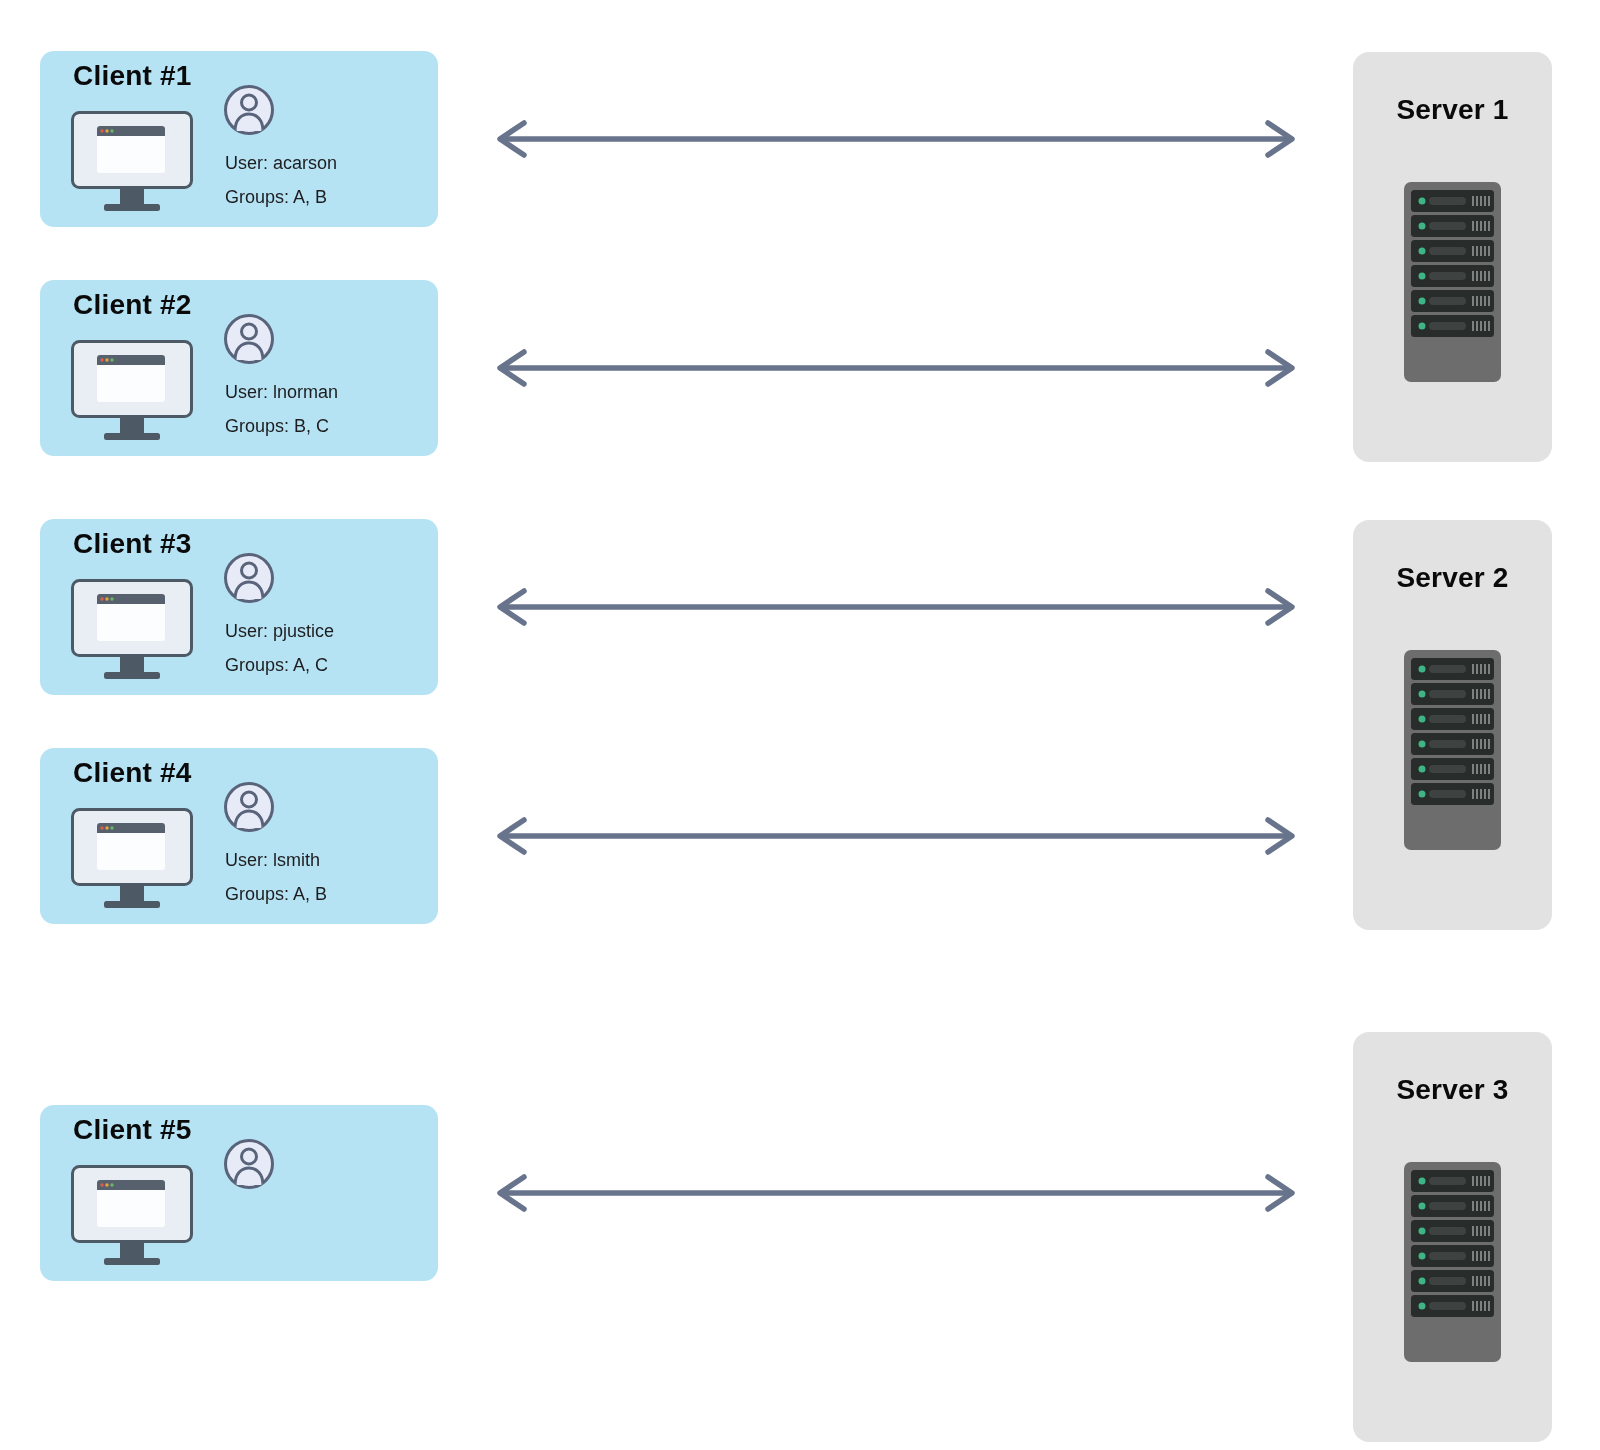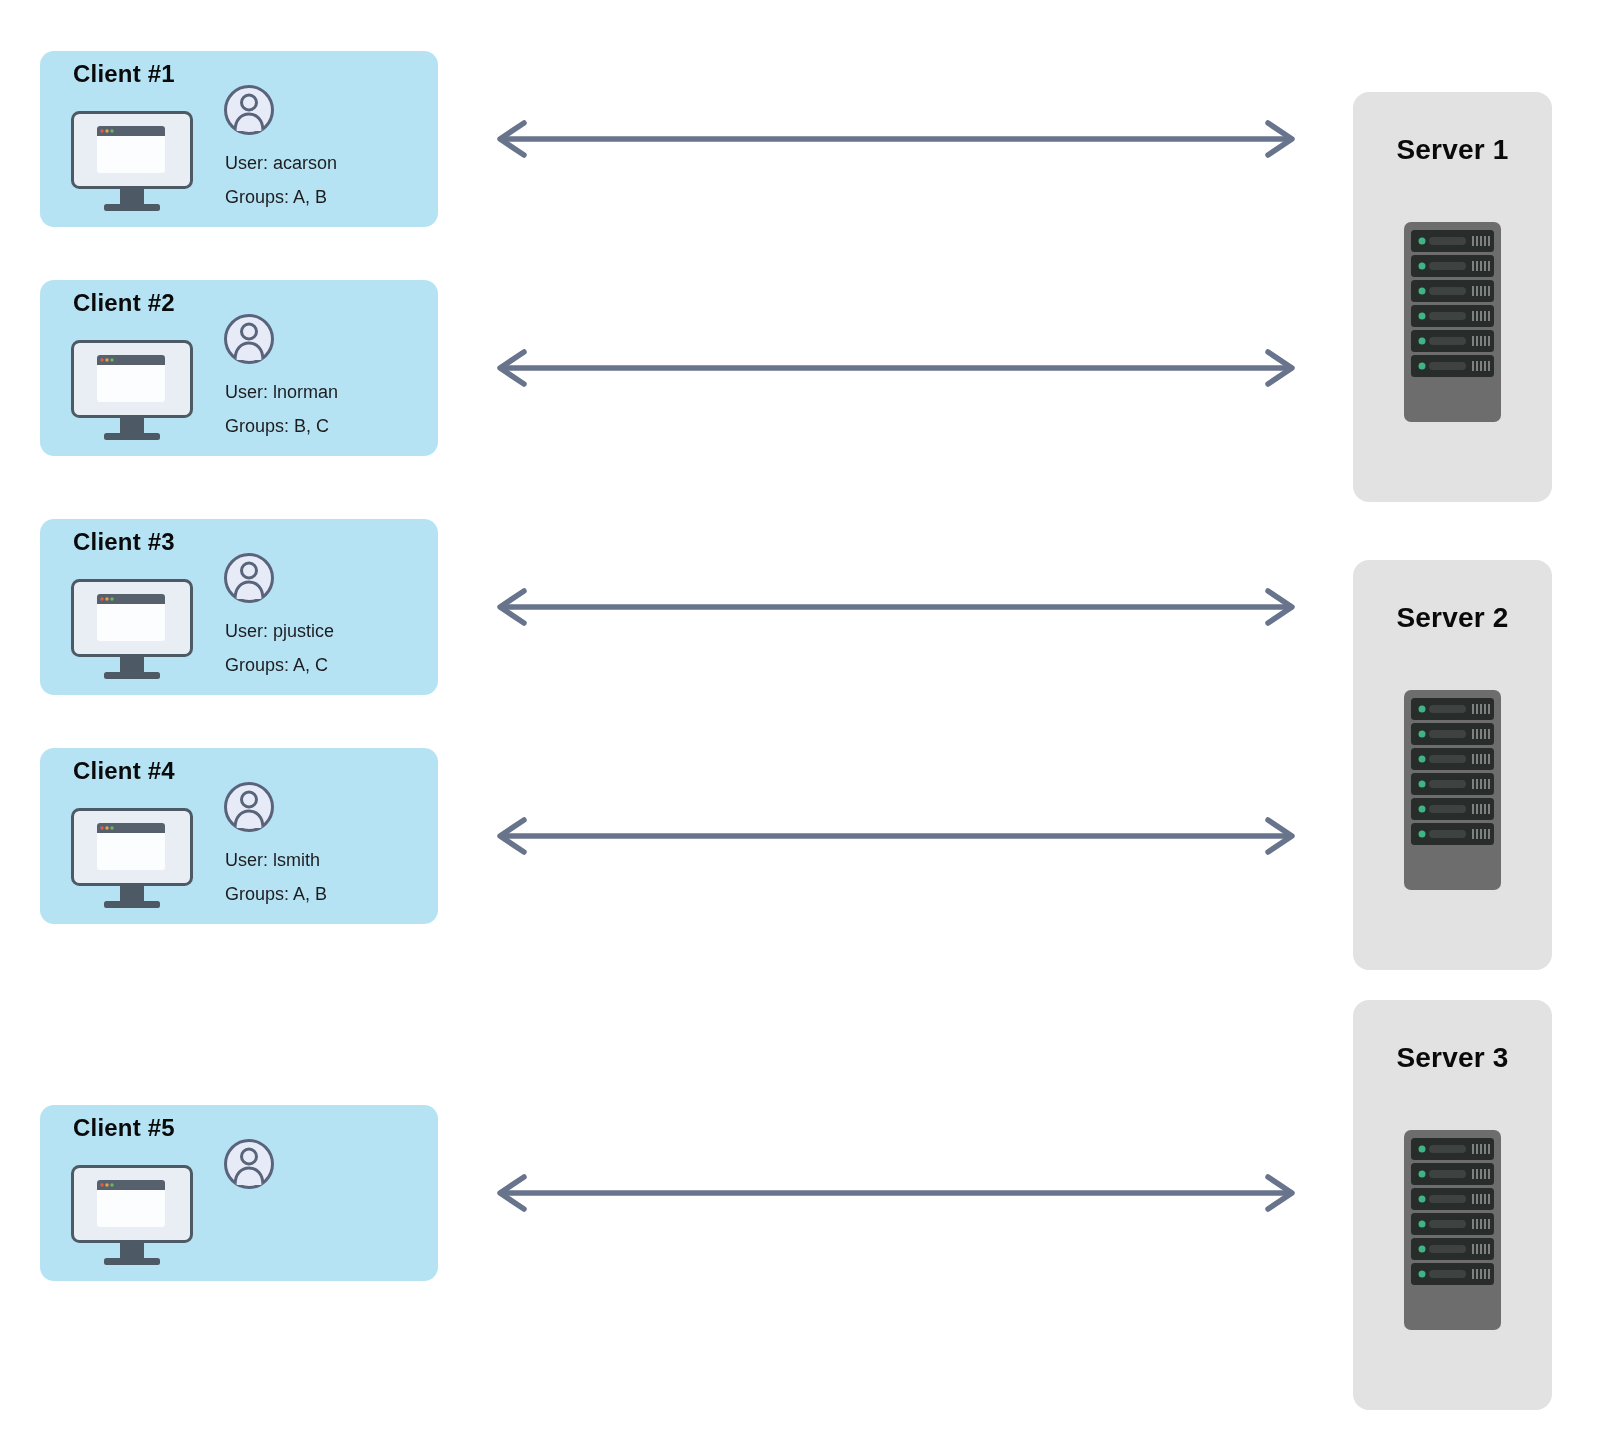--- a/index.html
+++ b/index.html
@@ -7,36 +7,36 @@
     position:relative;width:1600px;height:1450px;background:#ffffff;
     font-family:"Liberation Sans",sans-serif;overflow:hidden;
   }
   
   .client-card{
     position:absolute;left:40px;width:398px;height:176px;
     background:var(--client-box,#b6e3f4);border-radius:14px;
   }
   .client-title{
     position:absolute;left:33px;top:9px;margin:0;
-    font-size:24px;font-weight:bold;color:var(--heading,#0a0a0a);letter-spacing:.2px;
+    font-size:28px;font-weight:bold;color:var(--heading,#0a0a0a);letter-spacing:.2px;
   }
   .client-text{
     position:absolute;left:185px;top:95px;
     font-size:18px;line-height:34px;color:var(--text,#1d1d1f);
   }
   .avatar{position:absolute;left:183px;top:33px;width:52px;height:52px;}
   .monitor{position:absolute;left:31px;top:60px;width:122px;height:102px;}
   
   .arrow{position:absolute;left:486px;width:820px;height:40px;}
   .arrow-stroke{stroke:var(--arrow,#68748c);stroke-width:5.5;fill:none;
     stroke-linecap:round;stroke-linejoin:round;}
   
   .server-panel{
     position:absolute;left:1353px;width:199px;height:410px;
-    background:var(--server-box,#e2e2e2);border-radius:16px;margin-top:40px;
+    background:var(--server-box,#e2e2e2);border-radius:16px;
   }
   .server-title{
     position:absolute;left:0;top:42px;width:100%;margin:0;text-align:center;
     font-size:28px;font-weight:bold;color:var(--heading,#0a0a0a);letter-spacing:.2px;
   }
   .rack{position:absolute;left:51px;top:130px;width:97px;height:200px;}
   
   .mon-screen{fill:var(--monitor-screen,#e9eef5);stroke:var(--monitor-frame,#4d5965);stroke-width:3;}
   .mon-frame{fill:var(--monitor-frame,#4d5965);}
   .mon-browser{fill:var(--browser-window,#fcfdfe);}
@@ -204,20 +204,20 @@
       </svg>
   </section>
 
   <section class="server-panel" style="top:520px">
     <h2 class="server-title">Server 2</h2>
     <svg class="rack" viewBox="0 0 97 200">
         <use href="#rack-sym"></use>
       </svg>
   </section>
 
-  <section class="server-panel" style="top:960px">
+  <section class="server-panel" style="top:1032px">
     <h2 class="server-title">Server 3</h2>
     <svg class="rack" viewBox="0 0 97 200">
         <use href="#rack-sym"></use>
       </svg>
   </section>
 
 </div>
 
 </body></html>

